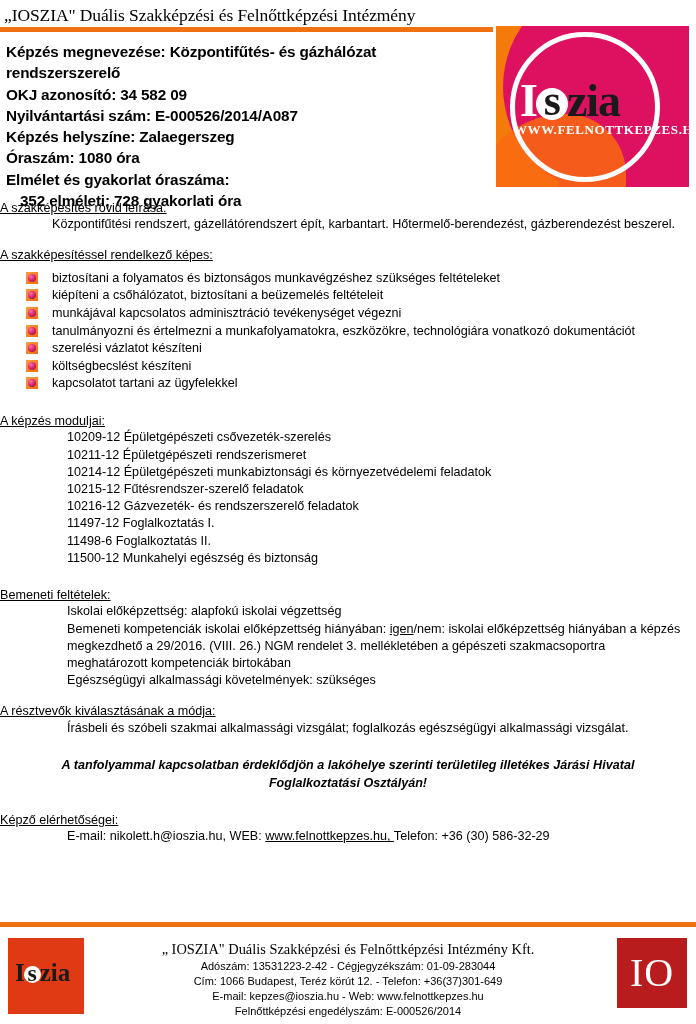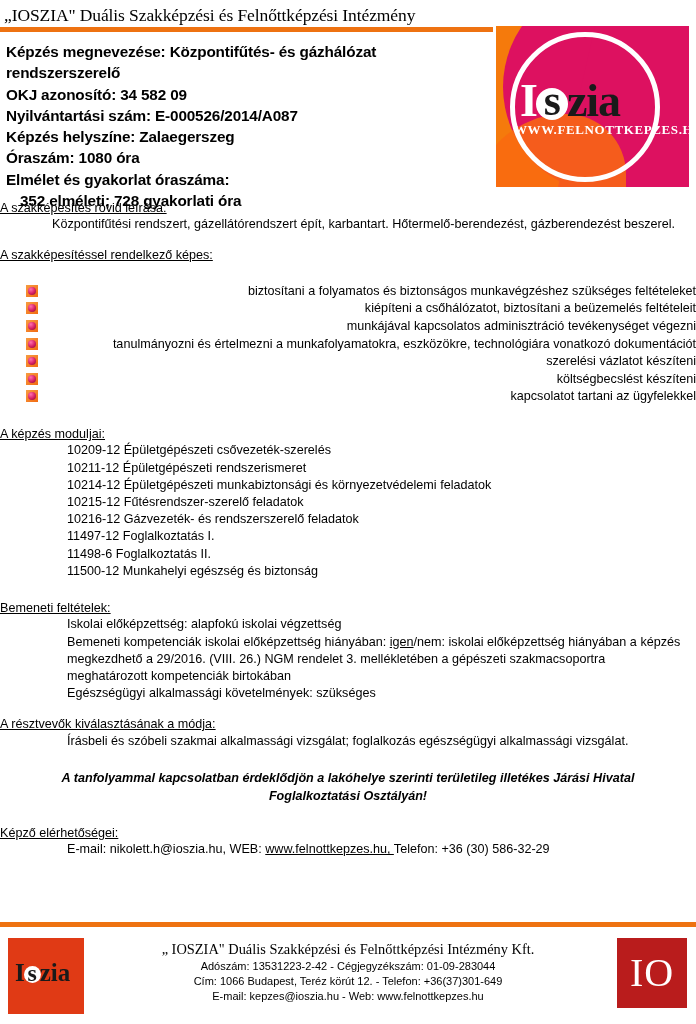--- a/index.html
+++ b/index.html
@@ -180,23 +180,22 @@
   }
   .sub {
     padding-left: 67px;
     line-height: 17.2px;
   }
   .gap-m { height: 14px; }
   .gap-l { height: 20px; }
 
   ul.bullets {
     list-style: none;
-    margin: 19px 0 0 0;
+    margin: 6px 0 0 0;
     padding: 0 0 0 26px;
-    text-align: right;
   }
   ul.bullets li {
     position: relative;
     padding-left: 26px;
     line-height: 17.6px;
   }
   .bullet-ico {
     position: absolute;
     left: 0;
     top: 2px;
@@ -420,20 +419,21 @@
   <div class="footer">
     <div class="foot-logo-left">
       <div class="fl-word"><span>I</span><span class="fl-oball"><i>s</i></span><span>zia</span></div>
     </div>
 
     <div class="foot-center">
       <div class="foot-title">„ IOSZIA" Duális Szakképzési és Felnőttképzési Intézmény Kft.</div>
       <div class="foot-line">Adószám: 13531223-2-42 - Cégjegyzékszám: 01-09-283044</div>
       <div class="foot-line">Cím: 1066 Budapest, Teréz körút 12. - Telefon: +36(37)301-649</div>
       <div class="foot-line">E-mail: kepzes@ioszia.hu - Web: www.felnottkepzes.hu</div>
+      <div class="foot-line">Felnőttképzési engedélyszám: E-000526/2014</div>
     </div>
 
     <div class="foot-logo-right">
       <span>IO</span>
     </div>
   </div>
 
 </div>
 
 </body></html>

